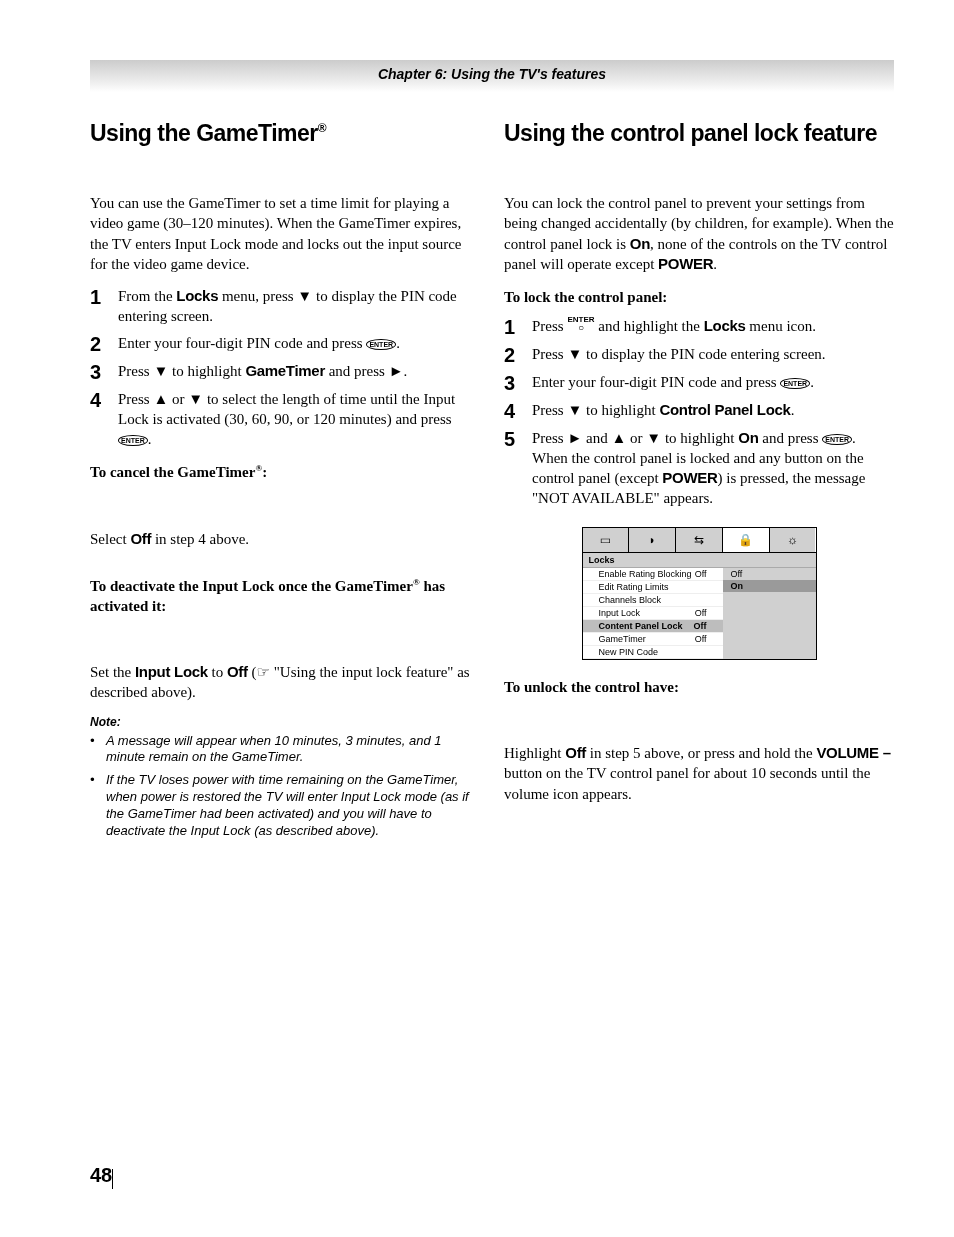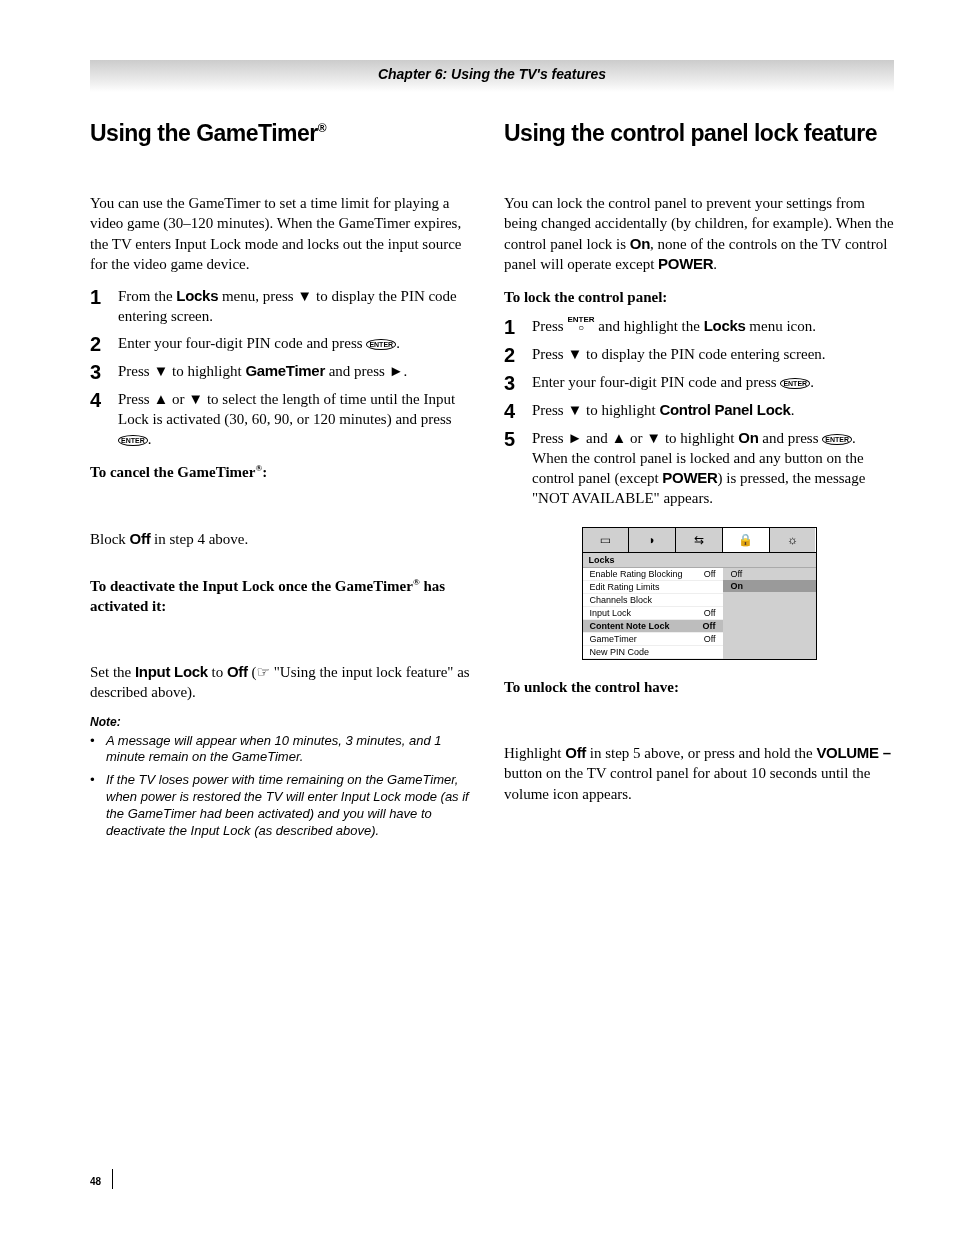--- a/index.html
+++ b/index.html
@@ -124,27 +124,27 @@
     flex:1; height:24px; display:flex; align-items:center; justify-content:center;
     border-right:1px solid #000; font-size:12px;
   }
   .osd-tab:last-child{border-right:none;}
   .osd-tab.sel { background:#fff; }
   .osd-tab:not(.sel){ background:#d0d0d0; }
   .osd-title { background:#d0d0d0; font-weight:bold; padding:2px 6px; border-bottom:1px solid #aaa; }
   .osd-body { display:flex; }
   .osd-list { flex:0 0 140px; }
   .osd-panel { flex:1; background:#d0d0d0; }
-  .osd-row { display:flex; justify-content:space-between; padding:1px 7px; border-bottom:1px solid #eee; }
+  .osd-row { display:flex; justify-content:space-between; padding:1px 16px; border-bottom:1px solid #eee; }
   .osd-row.sel { background:#bdbdbd; font-weight:bold; }
   .osd-opt { padding:1px 8px; }
   .osd-opt.sel { background:#9a9a9a; font-weight:bold; }
   .pagenum {
     position:absolute; left:90px; bottom:50px;
-    font-family: Arial, Helvetica, sans-serif; font-weight:bold; font-size:10px;
+    font-family: Arial, Helvetica, sans-serif; font-weight:bold; font-size:20px;
   }
   .vline { position:absolute; left:112px; bottom:48px; height:20px; border-left:1px solid #000;}
 </style>
 </head>
 <body>
 
 <div class="chapter-bar">Chapter 6: Using the TV's features</div>
 
 <div class="cols">
 
@@ -175,21 +175,21 @@
           <span class="steptext">
         <span>Press </span><span class="arrow">▲</span><span> or </span><span class="arrow">▼</span><span> to select the length of time until the Input Lock is activated (30, 60, 90, or 120 minutes) and press </span><span class="enter-btn">ENTER</span><span>.</span>
       </span>
         </li>
     </ol>
 
     <p class="subhead">
       <span>To cancel the GameTimer</span><sup>®</sup><span>:</span>
     </p>
     <p class="body">
-      <span>Block </span><span class="condbold">Off</span><span> in step 4 above.</span>
+      <span>Select </span><span class="condbold">Off</span><span> in step 4 above.</span>
     </p>
 
     <p class="subhead" style="margin-top:28px">
       <span>To deactivate the Input Lock once the GameTimer</span><sup>®</sup><span> has activated it:</span>
     </p>
     <p class="body">
       <span>Set the </span><span class="condbold">Input Lock</span><span> to </span><span class="condbold">Off</span><span> (</span><span class="pointer">☞</span><span> "Using the input lock feature" as described above).</span>
     </p>
 
     <p class="note-head">Note:</p>
@@ -260,21 +260,21 @@
             </div>
             <div class="osd-row">
               <span>Channels Block</span>
               <span></span>
             </div>
             <div class="osd-row">
               <span>Input Lock</span>
               <span>Off</span>
             </div>
             <div class="osd-row sel">
-              <span>Content Note Lock</span>
+              <span>Content Panel Lock</span>
               <span>Off</span>
             </div>
             <div class="osd-row">
               <span>GameTimer</span>
               <span>Off</span>
             </div>
             <div class="osd-row">
               <span>New PIN Code</span>
               <span></span>
             </div>

